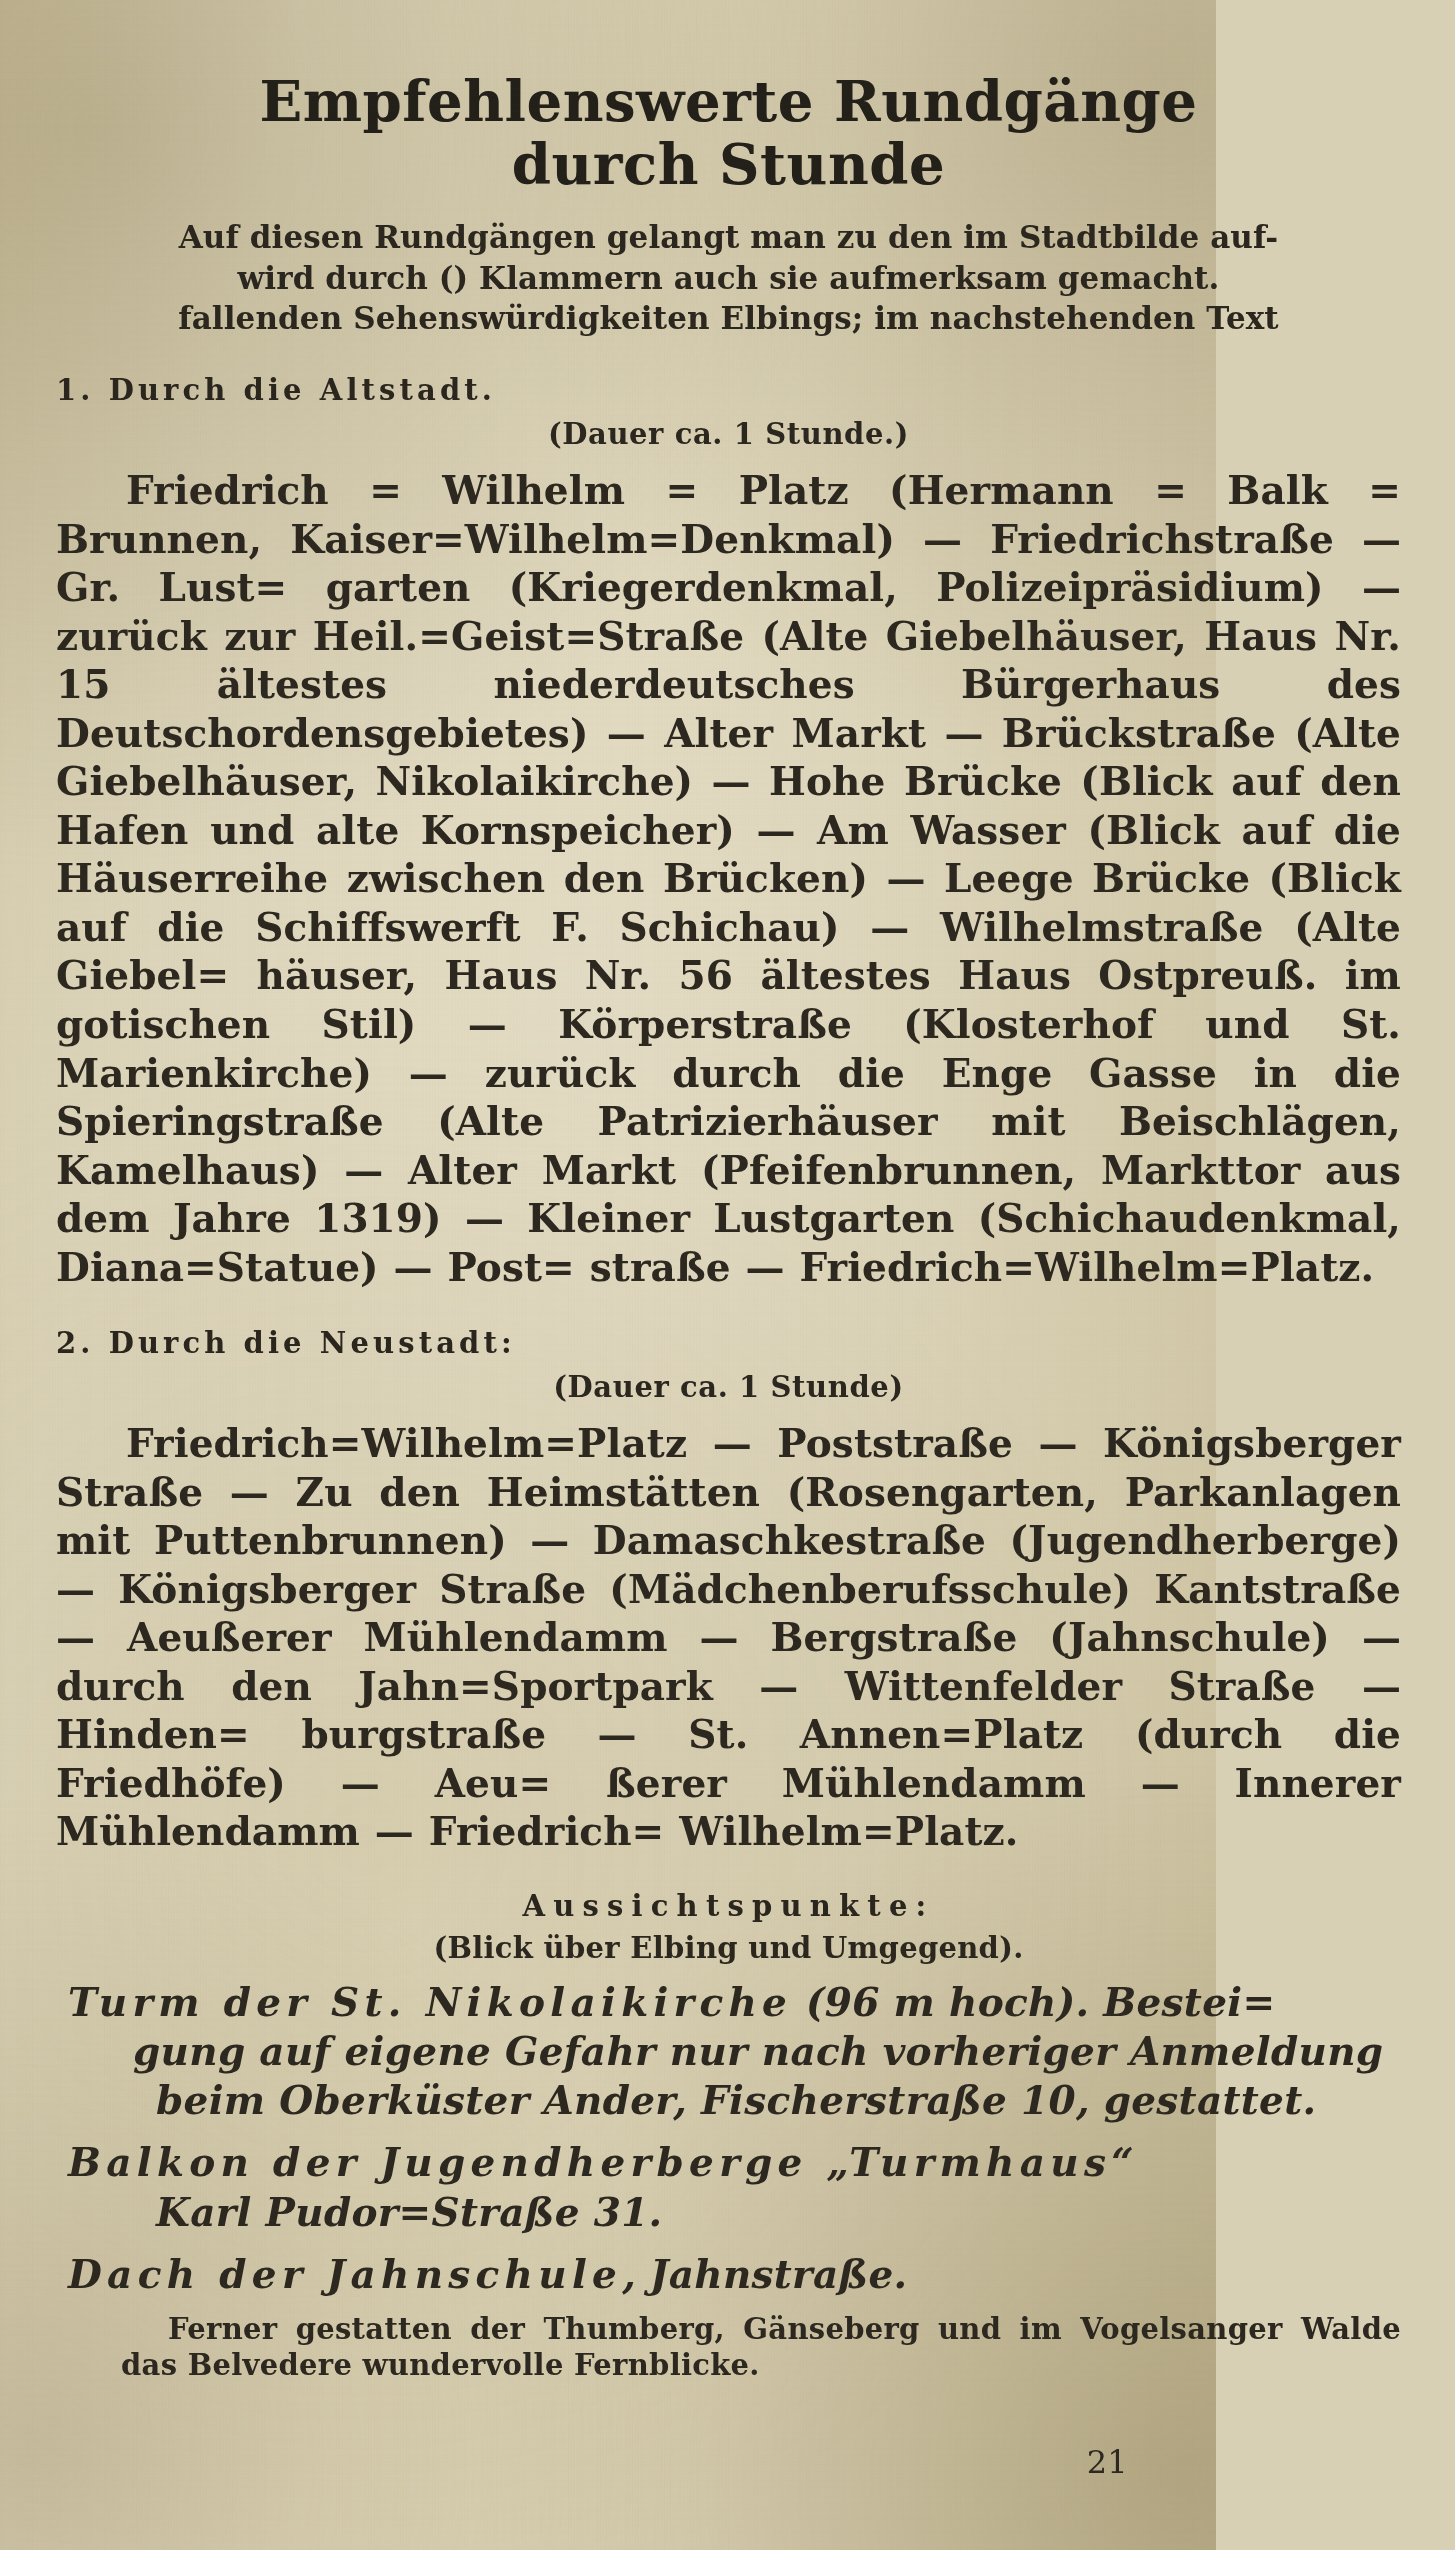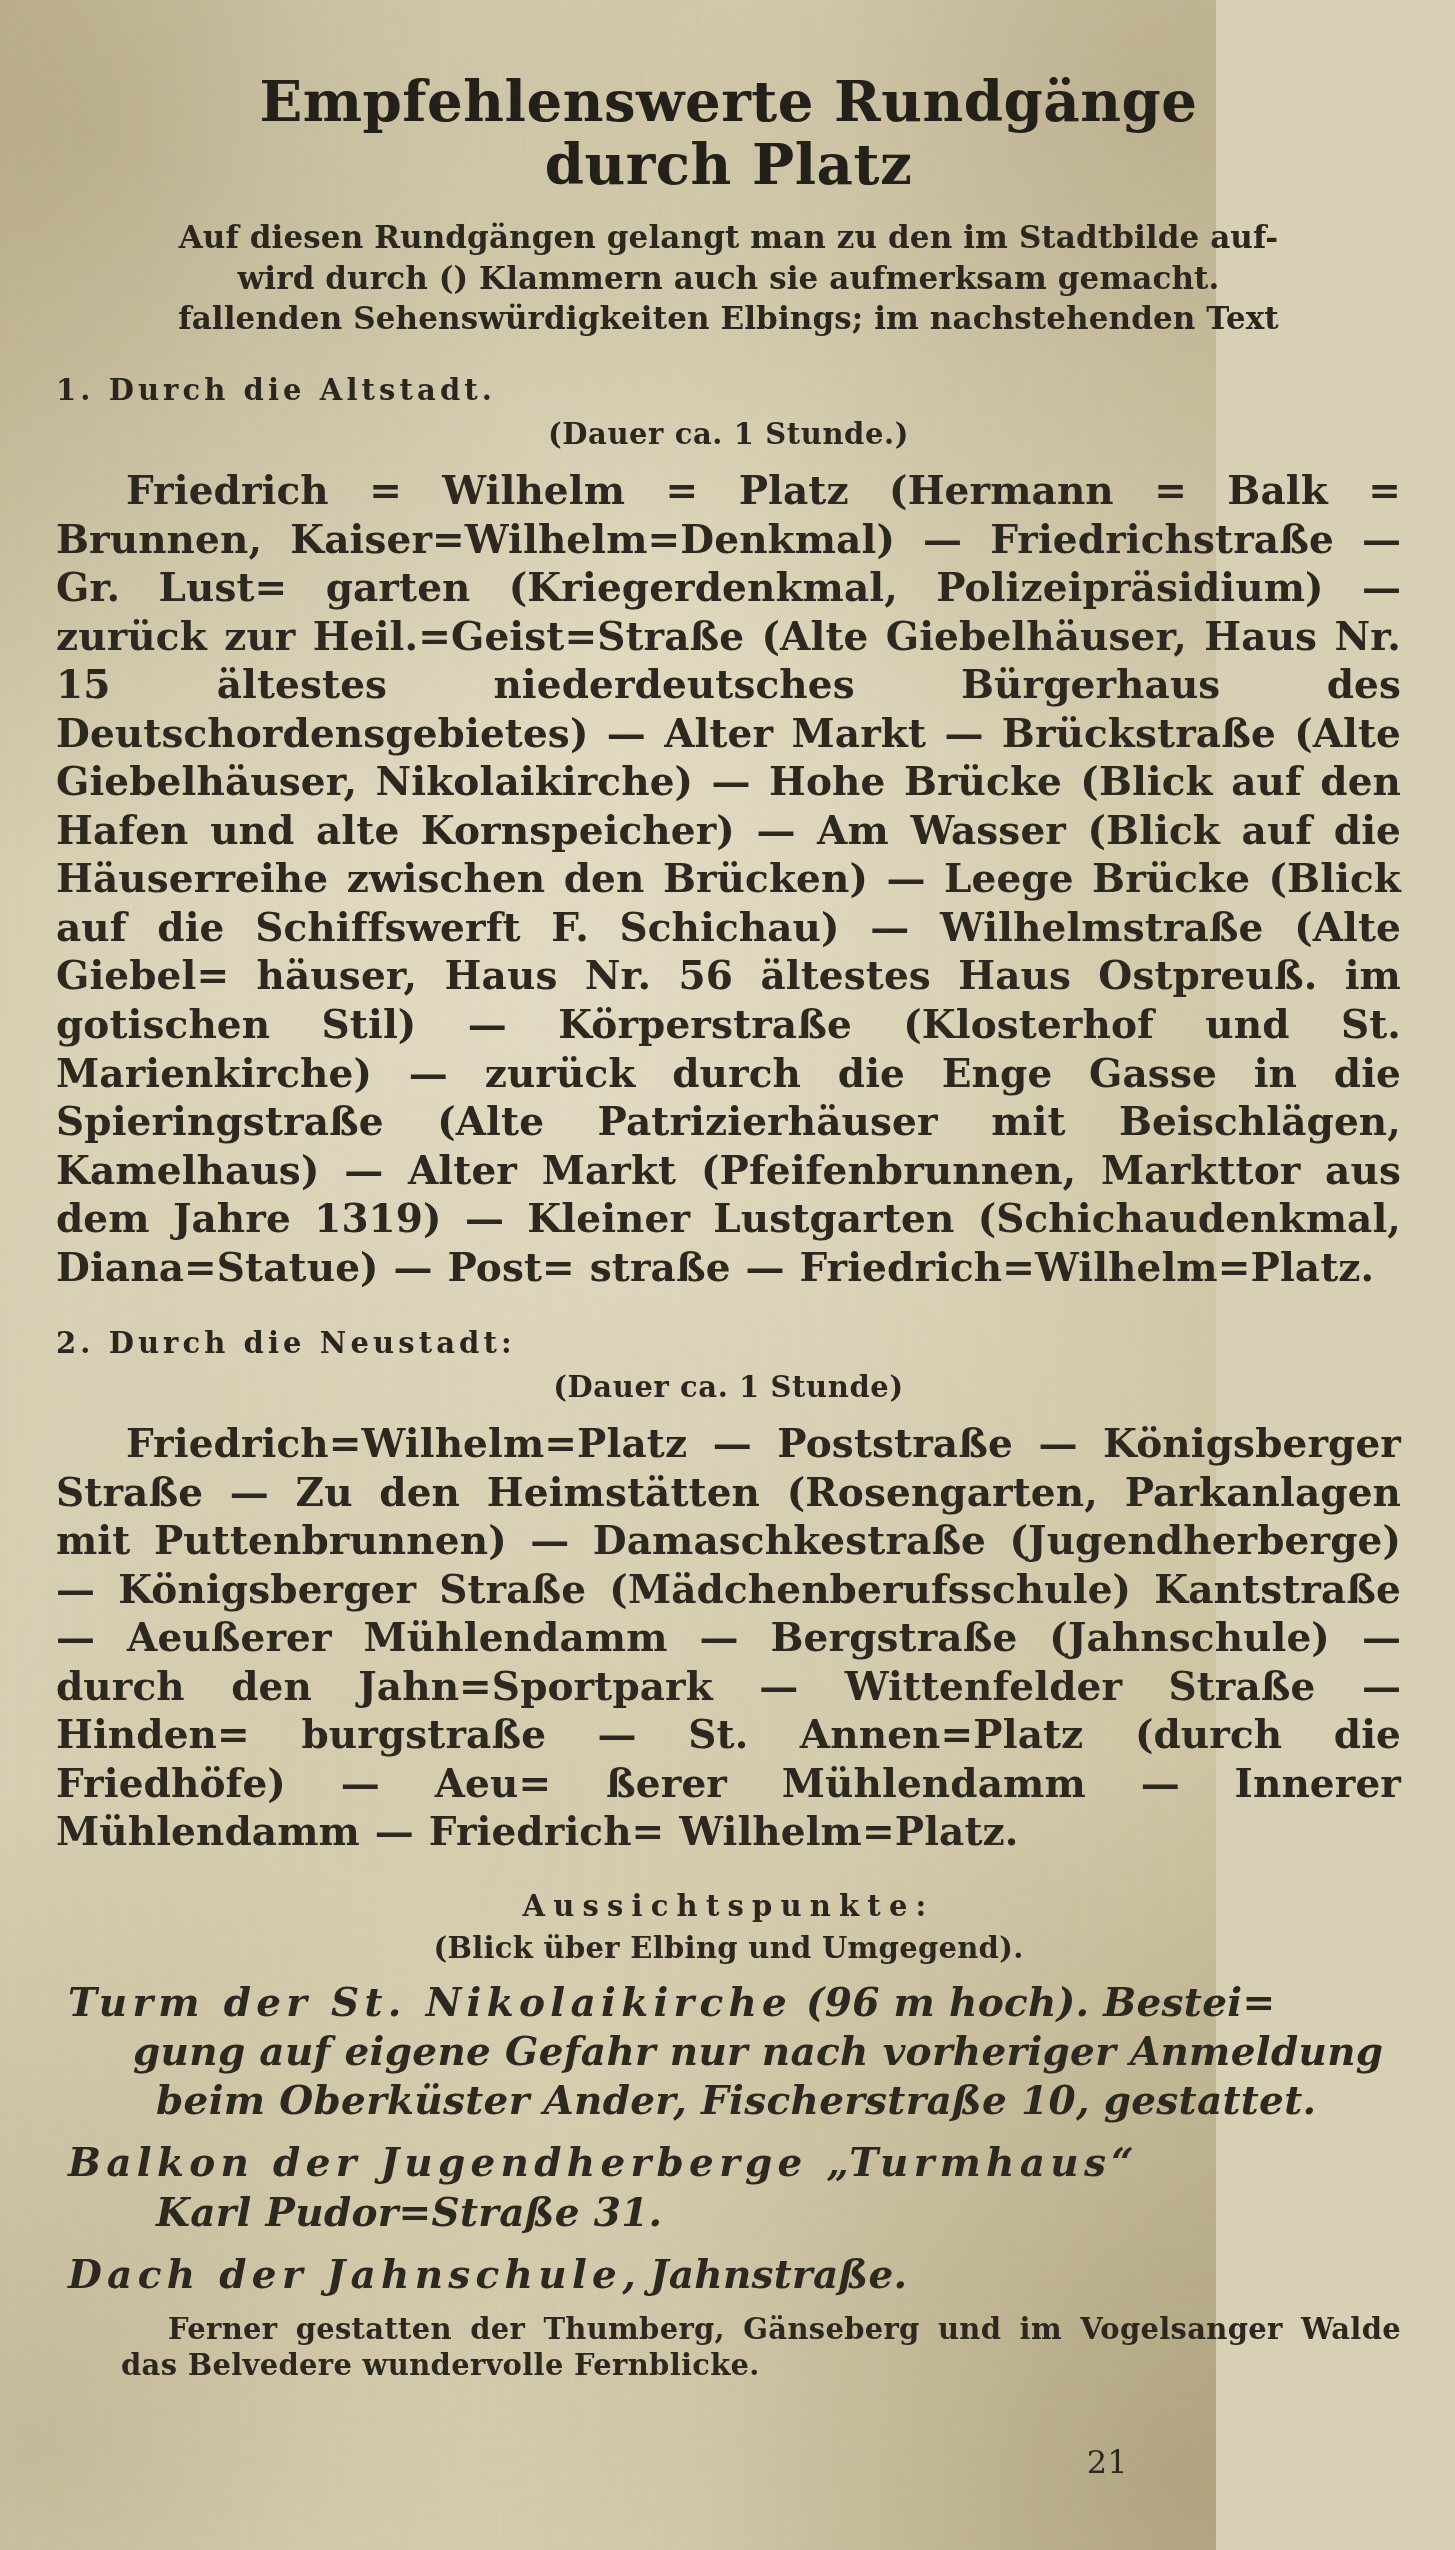--- a/index.html
+++ b/index.html
@@ -175,21 +175,21 @@
   }
 </style>
 </head>
 <body>
 
 <div class="page">
   <div class="content">
 
     <h1 class="title fraktur">
       <span>Empfehlenswerte Rundgänge</span>
-      <span class="line2">durch Platz</span>
+      <span class="line2">durch Stunde</span>
     </h1>
 
     <div class="lede fraktur">
       <span>Auf diesen Rundgängen gelangt man zu den im Stadtbilde auf-</span>
       <span>wird durch () Klammern auch sie aufmerksam gemacht.</span>
       <span>fallenden Sehenswürdigkeiten Elbings; im nachstehenden Text</span>
     </div>
 
     <h2 class="section-head fraktur">1. Durch die Altstadt.</h2>
     <div class="section-sub fraktur">(Dauer ca. 1 Stunde.)</div>

